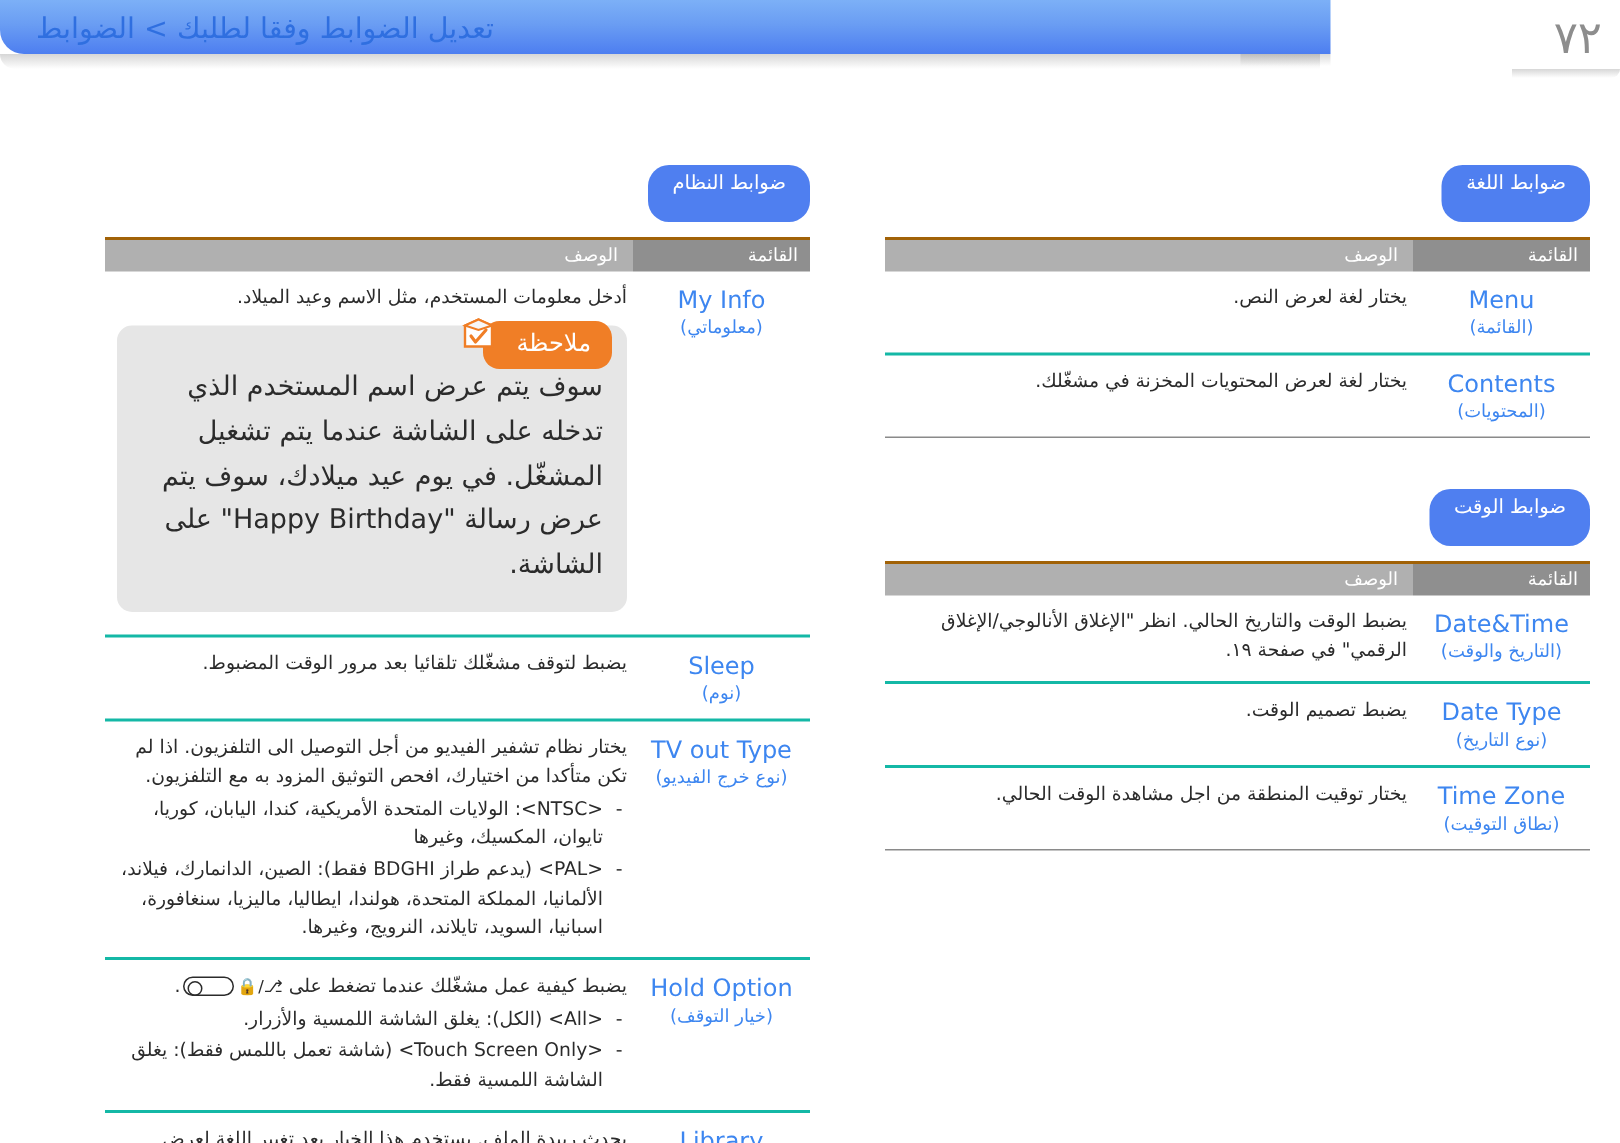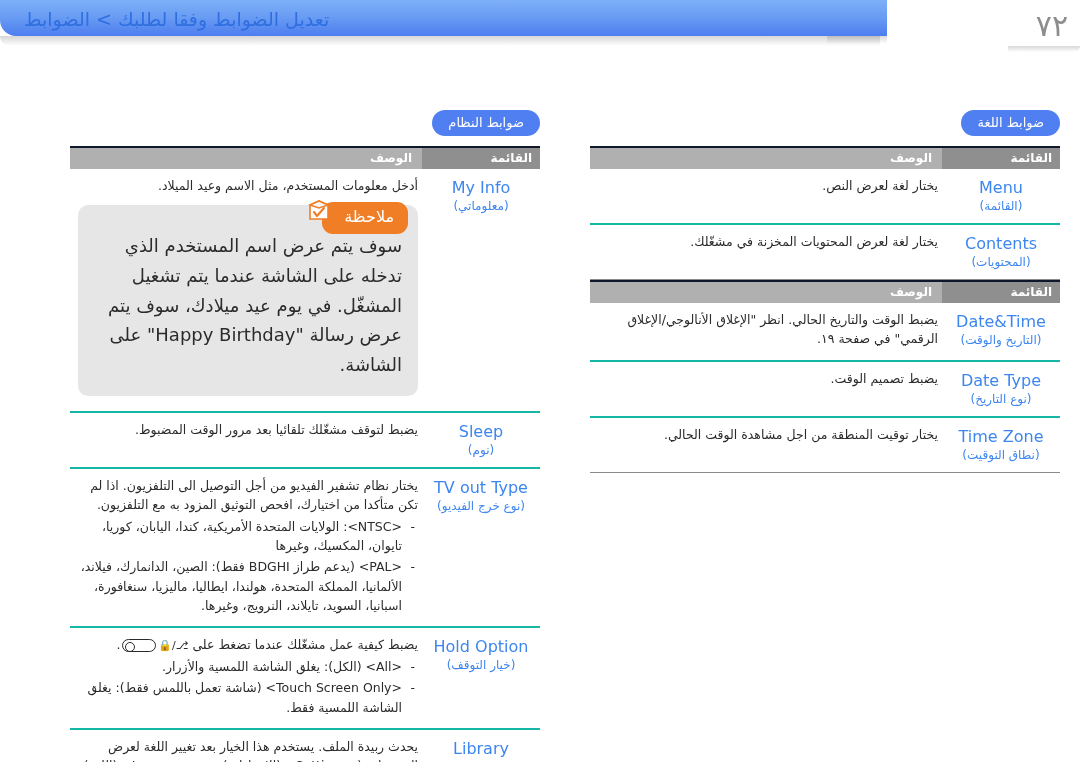--- a/index.html
+++ b/index.html
@@ -93,42 +93,42 @@
   }
   .col-right { margin-right: 40px; width: 470px; }
   .col-left  { margin-right: 30px; width: 470px; }
 
   
   .badge {
     display: inline-block;
     background: #4f7ff0;
     color: #ffffff;
     font-size: 13px;
-    padding: 5px 16px 6px;
+    padding: 5px 16px 18px;
     border-radius: 14px;
     white-space: nowrap;
     direction: rtl;
   }
   .badge-row { text-align: left; margin-bottom: 10px; }
 
   
   table.spec {
     width: 100%;
     border-collapse: collapse;
     direction: rtl;
     table-layout: fixed;
   }
   table.spec thead th {
     background: #a6a6a6;
     color: #ffffff;
     font-size: 12px;
-    font-weight: bold;
+    font-weight: normal;
     text-align: right;
     padding: 3px 8px 4px;
-    border-top: 2px solid #0f172a;
+    border-top: 2px solid #a16207;
     direction: rtl;
   }
   table.spec thead th.col-menu {
     background: #8f8f8f;
     width: 118px;
   }
   table.spec thead th.col-desc {
     background: #b0b0b0;
     text-align: left;
     padding-left: 0;
@@ -388,20 +388,23 @@
               <span class="ar">(المحتويات)</span>
             </td>
             <td class="desc">
               <p>يختار لغة لعرض المحتويات المخزنة في مشغّلك.</p>
             </td>
           </tr>
         </tbody>
       </table>
       </div>
 
+      <div class="badge-row" style="text-align:right; margin-top:34px;">
+        <span class="badge">ضوابط الوقت</span>
+      </div>
 
       <div class="tbl-wrap">
       <table class="spec">
         <thead>
           <tr>
             <th class="col-menu">القائمة</th>
             <th class="col-desc">
                   <span>الوصف</span>
                 </th>
           </tr>

